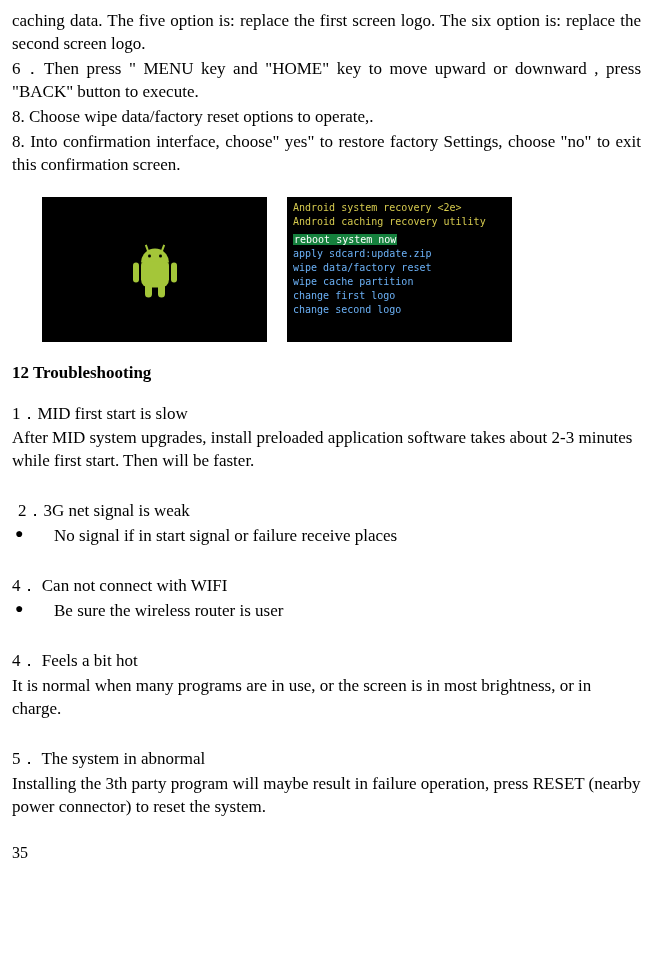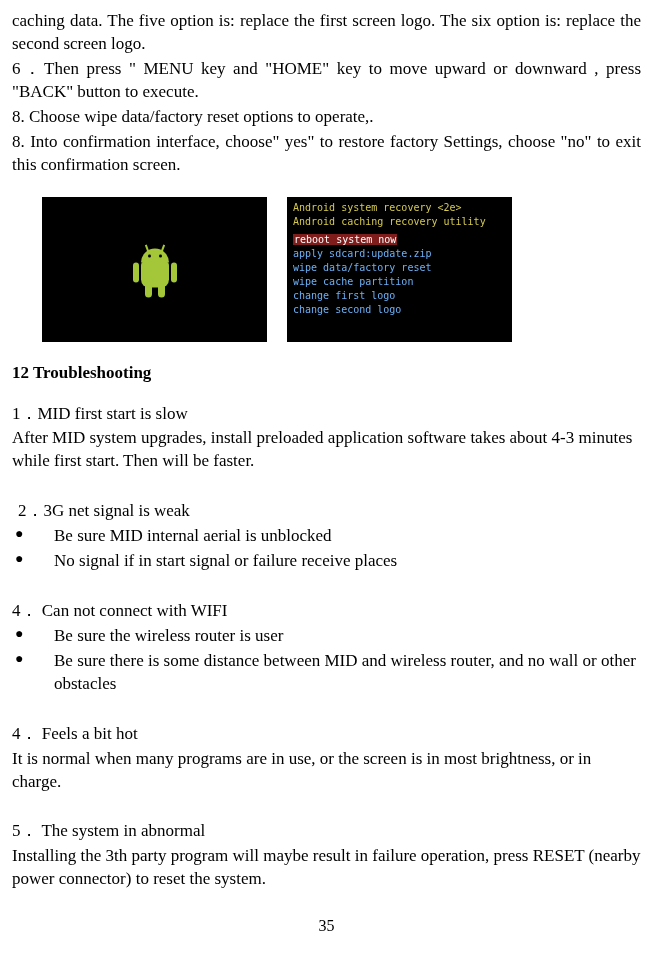--- a/index.html
+++ b/index.html
@@ -85,21 +85,21 @@
     top: 40px;
   }
   .recovery-text {
     font-family: monospace;
     font-size: 10px;
     line-height: 1.4;
     color: #6bb0f5;
     padding: 4px 6px;
   }
   .recovery-text .yellow { color: #d4c94e; }
-  .recovery-text .hl { background: #7f1d1d; color: #fff; padding: 0 1px; }
+  .recovery-text .hl { background: #15803d; color: #fff; padding: 0 1px; }
   .section-title {
     font-weight: bold;
     margin-top: 10px;
     margin-bottom: 18px;
   }
   ul.bullets {
     list-style: none;
     padding: 0;
     margin: 0;
   }
@@ -110,21 +110,20 @@
   }
   ul.bullets li::before {
     content: "●";
     position: absolute;
     left: 3px;
     top: 0;
     font-size: 14px;
   }
   .indent { padding-left: 6px; }
   .page-num {
-    text-align: center;
     margin-top: 24px;
     font-size: 16px;
   }
 </style>
 </head>
 <body>
 
 <p class="justify">caching data. The five option is: replace  the first screen logo. The six option is: replace  the second screen logo.</p>
 <p class="justify">6．Then press " MENU key and "HOME" key to move upward or downward , press "BACK" button to execute.</p>
 <p>8. Choose wipe data/factory reset options to operate,.</p>
@@ -156,34 +155,32 @@
       <div>wipe data/factory reset</div>
       <div>wipe cache partition</div>
       <div>change first logo</div>
       <div>change second logo</div>
     </div>
   </div>
 </div>
 
 <p class="section-title">12  Troubleshooting</p>
 <p>1．MID first start is slow</p>
-<p>After MID system upgrades, install preloaded application software takes about 4-3 minutes while first start. Then will be faster.</p>
+<p>After MID system upgrades, install preloaded application software takes about 2-3 minutes while first start. Then will be faster.</p>
 <p>&nbsp;</p>
 
 <p class="indent"> 2．3G net signal is weak</p>
 <ul class="bullets">
-  <li>Be sure MID internal aerial is unblocked</li>
   <li>No signal if in start signal or failure receive places</li>
 </ul>
 <p>&nbsp;</p>
 
 <p>4．  Can not connect with WIFI</p>
 <ul class="bullets">
   <li>Be sure the wireless router is user</li>
-  <li>Be sure there is some distance between MID and wireless router, and no wall or other obstacles</li>
 </ul>
 <p>&nbsp;</p>
 
 <p>4．  Feels a bit hot</p>
 <p>It is normal when many programs are in use, or the screen is in most brightness, or in charge.</p>
 <p>&nbsp;</p>
 
 <p>5．  The system in abnormal</p>
 <p>Installing the 3th party program will maybe result in failure operation, press RESET (nearby power connector) to reset the system.</p>
 

